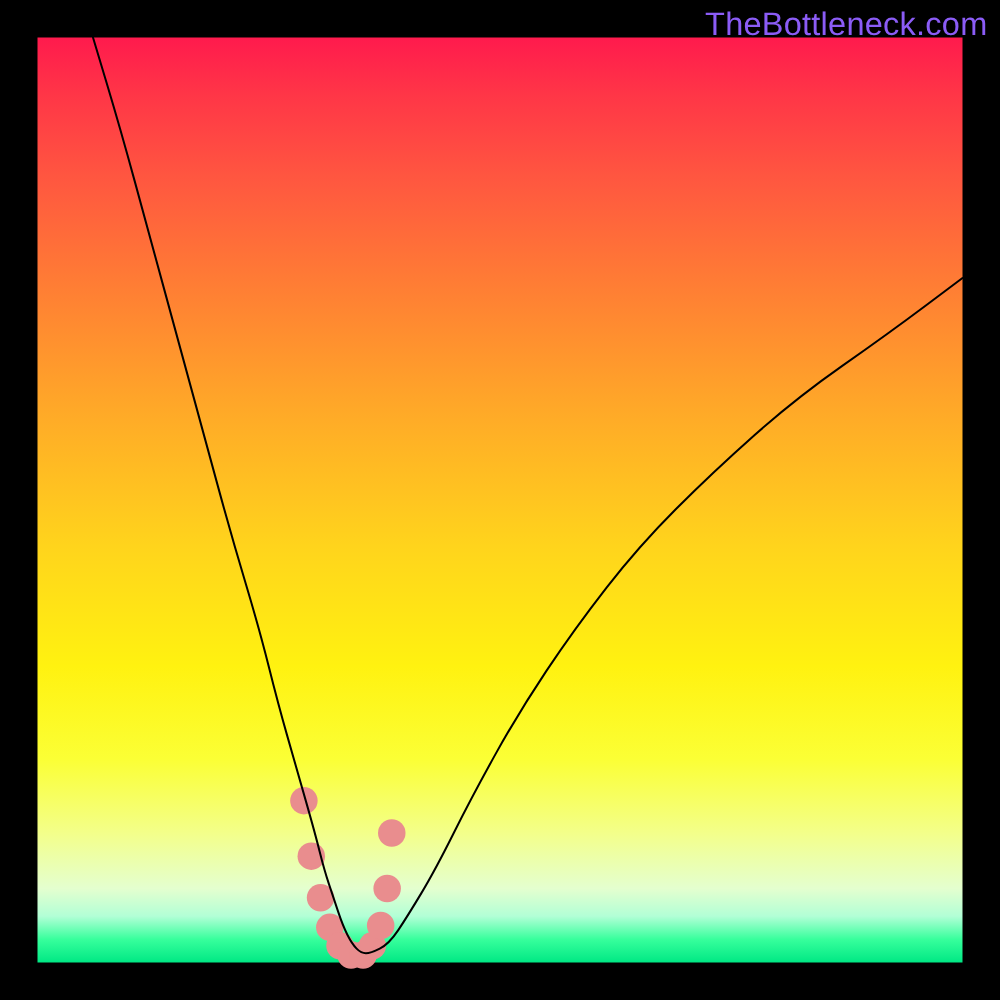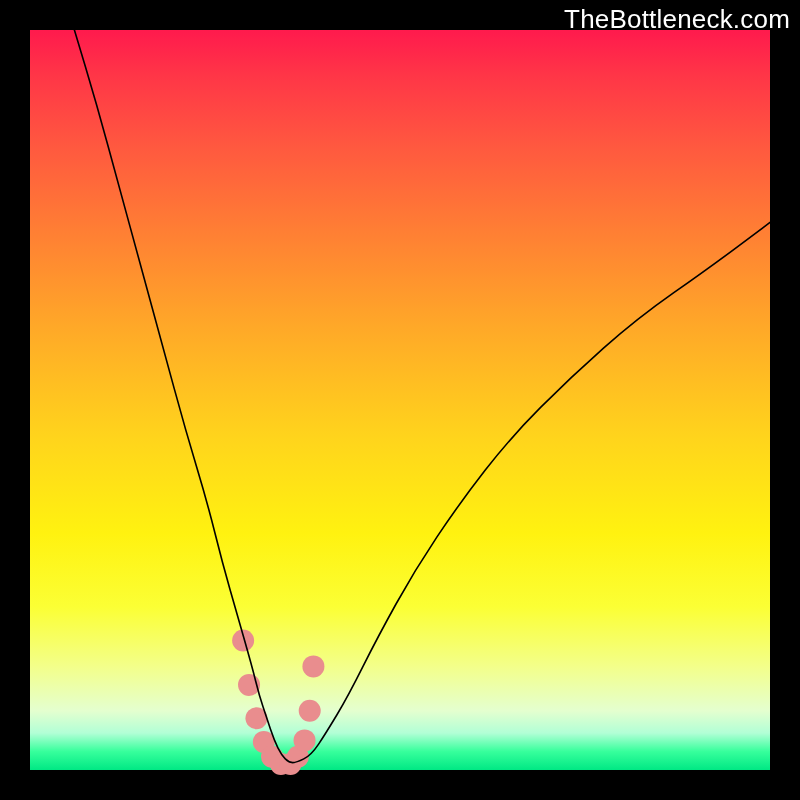--- a/index.html
+++ b/index.html
@@ -37,21 +37,21 @@
       #e4ffcf 92%,
       #b2ffd6 95%,
       #37ff9c 97.5%,
       #00e884 100%
     );
   }
   .watermark {
     position: absolute;
     top: 4px;
     right: 10px;
-    color: #ffffff;
+    color: #8b5cf6;
     font-size: 26px;
     letter-spacing: 0.2px;
     user-select: none;
   }
   svg.curve {
     position: absolute;
     left: 0; top: 0;
     width: 740px;
     height: 740px;
     overflow: visible;

